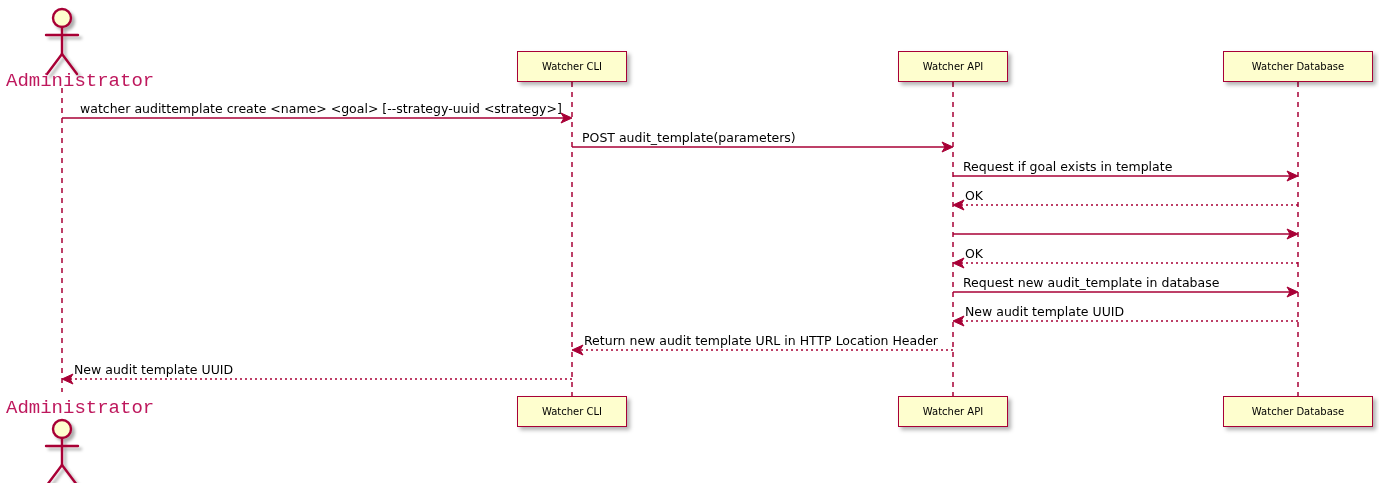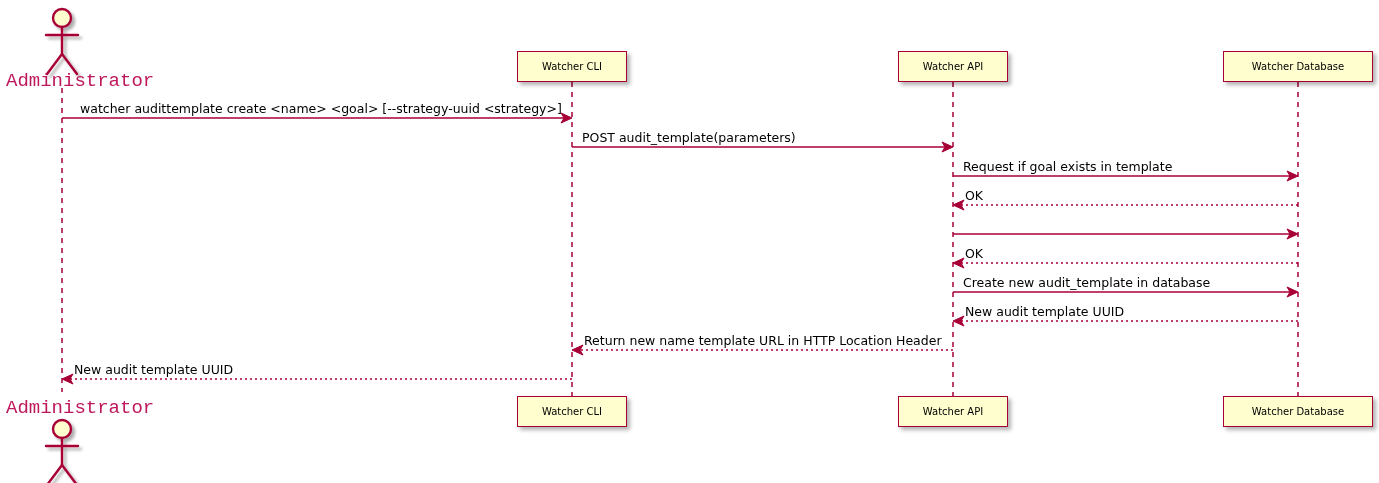--- a/index.html
+++ b/index.html
@@ -118,19 +118,19 @@
       <div class="participant-box" style="width: 110px; height: 31px; left: 517px; top: 396px;">Watcher CLI</div>
       <div class="participant-box" style="width: 110px; height: 31px; left: 898px; top: 51px;">Watcher API</div>
       <div class="participant-box" style="width: 110px; height: 31px; left: 898px; top: 396px;">Watcher API</div>
       <div class="participant-box" style="width: 150px; height: 31px; left: 1223px; top: 51px;">Watcher Database</div>
       <div class="participant-box" style="width: 150px; height: 31px; left: 1223px; top: 396px;">Watcher Database</div>
       <div class="msg-label" style="top: 102px; left: 72px; margin-left: 8px;">watcher audittemplate create &lt;name&gt; &lt;goal&gt; [--strategy-uuid &lt;strategy&gt;]</div>
       <div class="msg-label" style="top: 131px; left: 582px; text-align: right;">POST audit_template(parameters)</div>
       <div class="msg-label" style="top: 160px; left: 963px;">Request if goal exists in template</div>
       <div class="msg-label" style="top: 189px; left: 965px;">OK</div>
       <div class="msg-label" style="top: 247px; left: 965px;">OK</div>
-      <div class="msg-label" style="top: 276px; left: 963px;">Create new audit_template in database</div>
+      <div class="msg-label" style="top: 276px; left: 963px;">Request new audit_template in database</div>
       <div class="msg-label" style="top: 305px; left: 965px;">New audit template UUID</div>
-      <div class="msg-label" style="top: 334px; left: 584px;">Return new name template URL in HTTP Location Header</div>
+      <div class="msg-label" style="top: 334px; left: 584px;">Return new audit template URL in HTTP Location Header</div>
       <div class="msg-label" style="top: 363px; left: 74px;">New audit template UUID</div>
     </div>
 
 </div>
 
 </body></html>

